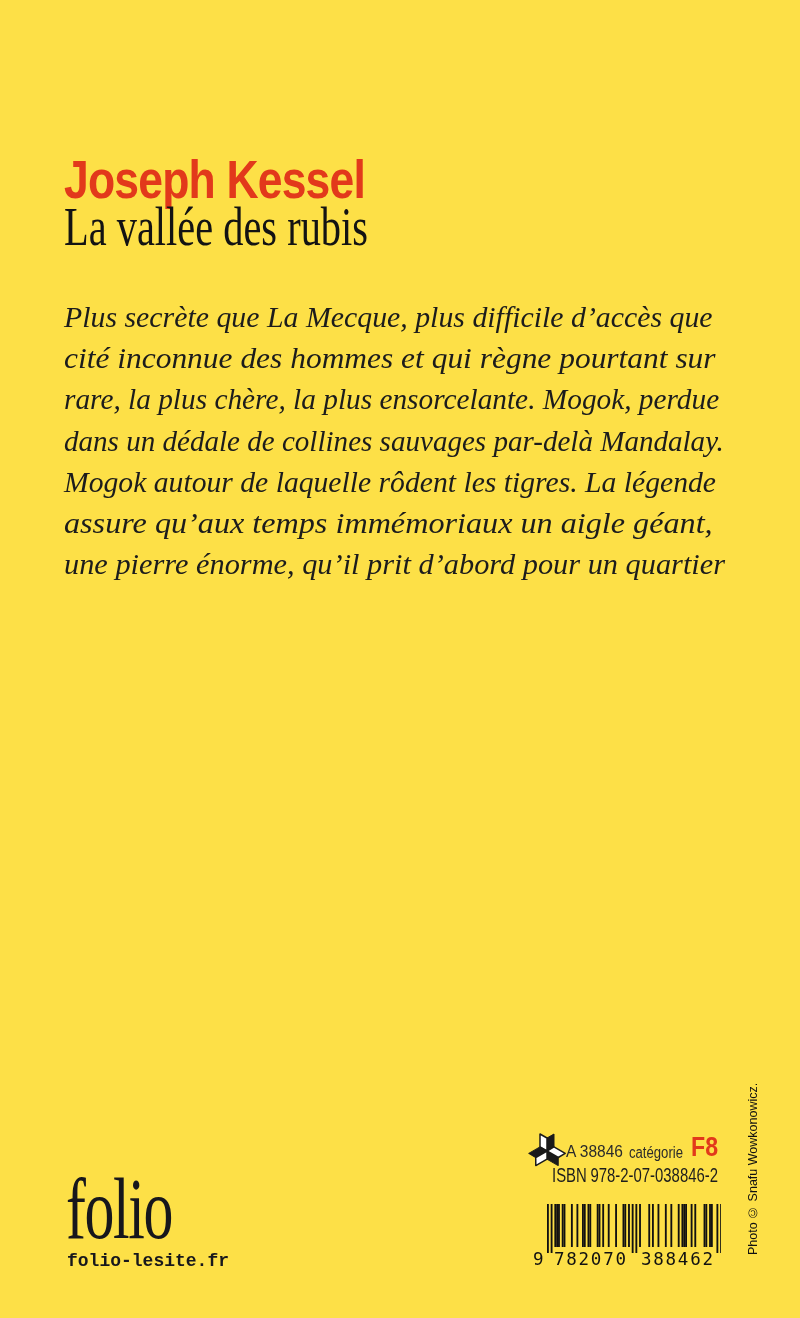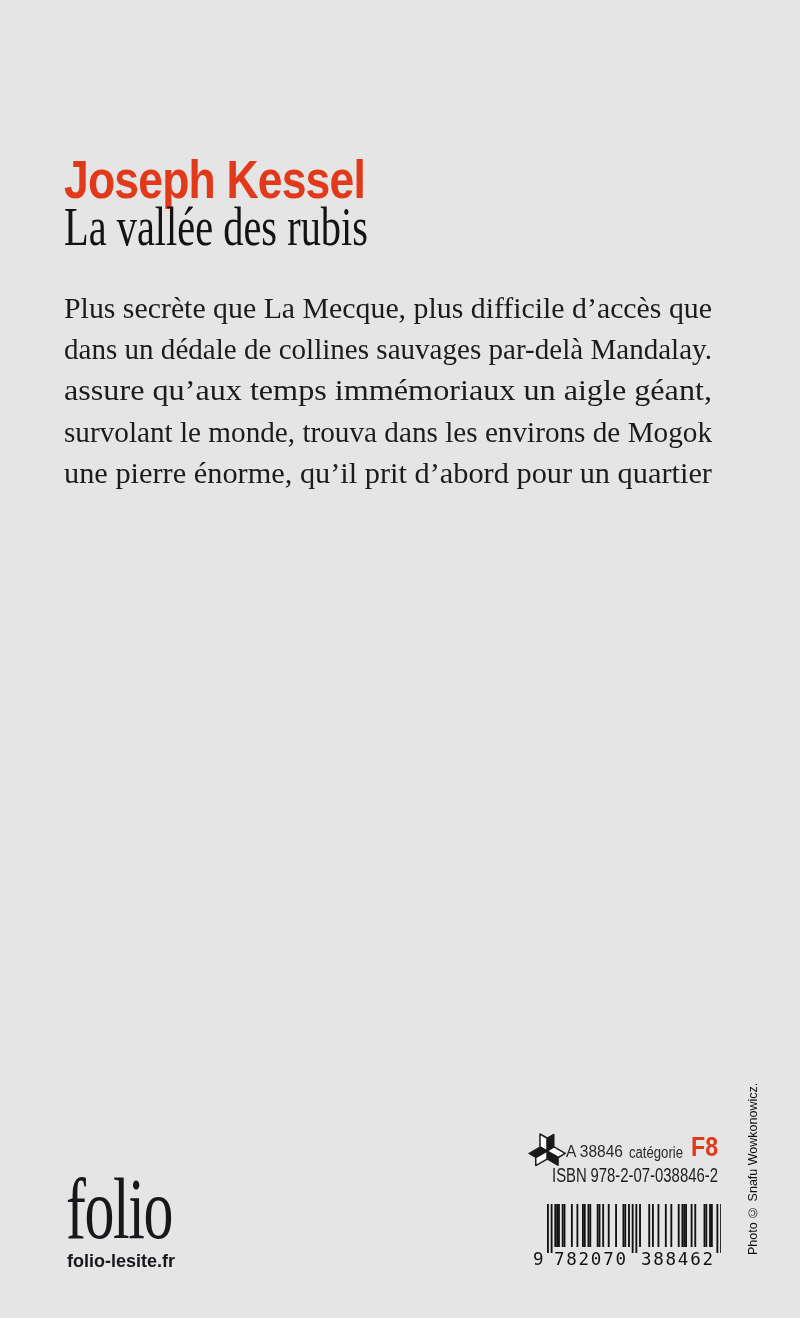--- a/index.html
+++ b/index.html
@@ -1,27 +1,27 @@
 <!DOCTYPE html>
 <html><head>
 <meta charset="utf-8">
 <style>
   html,body{margin:0;padding:0;background:#fff;}
-  #page{position:relative;width:800px;height:1318px;background:#e5e5e5;overflow:hidden;
+  #page{position:relative;width:800px;height:1318px;background:#fde047;overflow:hidden;
         font-family:"Liberation Serif",serif;color:#1c1c1c;}
 
   .fitx{display:inline-block;white-space:pre;transform-origin:0 0;}
 
   .author{position:absolute;left:64px;top:152px;
           font-family:"Liberation Sans",sans-serif;font-weight:bold;
           font-size:54px;line-height:1;color:#e2391b;letter-spacing:-1px;}
   .title{position:absolute;left:64px;top:200px;
          font-family:"Liberation Serif",serif;font-size:54px;line-height:1;color:#131313;}
 
-  .synopsis{position:absolute;left:64px;top:287px;width:648px;}
+  .synopsis{position:absolute;left:64px;top:296px;width:648px;font-style:italic;}
   .syn-row{height:41.2px;}
   .syn-line{display:inline-block;white-space:pre;line-height:41.2px;
             font-size:30px;color:#1c1c1c;transform-origin:0 50%;}
 
   .folio-logo{position:absolute;left:66px;top:1166px;
               font-family:"Liberation Serif",serif;font-size:86px;line-height:1;
               color:#17171c;letter-spacing:-2px;}
   .folio-site{position:absolute;left:67px;top:1251px;
               font-family:"Liberation Sans",sans-serif;font-weight:bold;
               font-size:18px;line-height:1.2;color:#17171c;}
@@ -50,29 +50,31 @@
 <body>
 
 <div id="page">
 
   <div class="author fitx" style="transform: scaleX(0.8242);">Joseph Kessel</div>
 
   <div class="title fitx" style="transform: scaleX(0.7481);">La vallée des rubis</div>
 
   <div class="synopsis">
       <div class="syn-row"><span class="syn-line" style="transform: scaleX(0.9943);">Plus secrète que La Mecque, plus difficile d’accès que</span></div>
+      <div class="syn-row"><span class="syn-line" style="transform: scaleX(1.0483);">cité inconnue des hommes et qui règne pourtant sur</span></div>
+      <div class="syn-row"><span class="syn-line" style="transform: scaleX(0.9773);">rare, la plus chère, la plus ensorcelante. Mogok, perdue</span></div>
       <div class="syn-row"><span class="syn-line" style="transform: scaleX(0.9688);">dans un dédale de collines sauvages par-delà Mandalay.</span></div>
+      <div class="syn-row"><span class="syn-line" style="transform: scaleX(0.9884);">Mogok autour de laquelle rôdent les tigres. La légende</span></div>
       <div class="syn-row"><span class="syn-line" style="transform: scaleX(1.0728);">assure qu’aux temps immémoriaux un aigle géant,</span></div>
-      <div class="syn-row"><span class="syn-line" style="transform: scaleX(0.9734);">survolant le monde, trouva dans les environs de Mogok</span></div>
       <div class="syn-row"><span class="syn-line" style="transform: scaleX(1.0115);">une pierre énorme, qu’il prit d’abord pour un quartier</span></div>
     </div>
 
   <div class="folio-logo fitx" style="transform: scaleX(0.6954);">folio</div>
 
-  <div class="folio-site fitx" style="transform: scaleX(0.9999);">folio-lesite.fr</div>
+  <div class="folio-site fitx" style="transform: scaleX(0.9999); font-family: Liberation Mono, monospace;">folio-lesite.fr</div>
 
   <svg class="trefoil" width="40" height="42" viewBox="0 0 40 42">
     <g id="tfa">
       <path d="M20 22 L20 9 L27 5 L27 18 Z" fill="#1a1a1a" stroke="#1a1a1a" stroke-width="1" stroke-linejoin="round"></path>
       <path d="M20 22 L20 9 L13 5 L13 18 Z" fill="#ffffff" stroke="#1a1a1a" stroke-width="1.5" stroke-linejoin="round"></path>
     </g>
     <use href="#tfa" transform="rotate(120 20 22)"></use>
     <use href="#tfa" transform="rotate(240 20 22)"></use>
   </svg>
 

